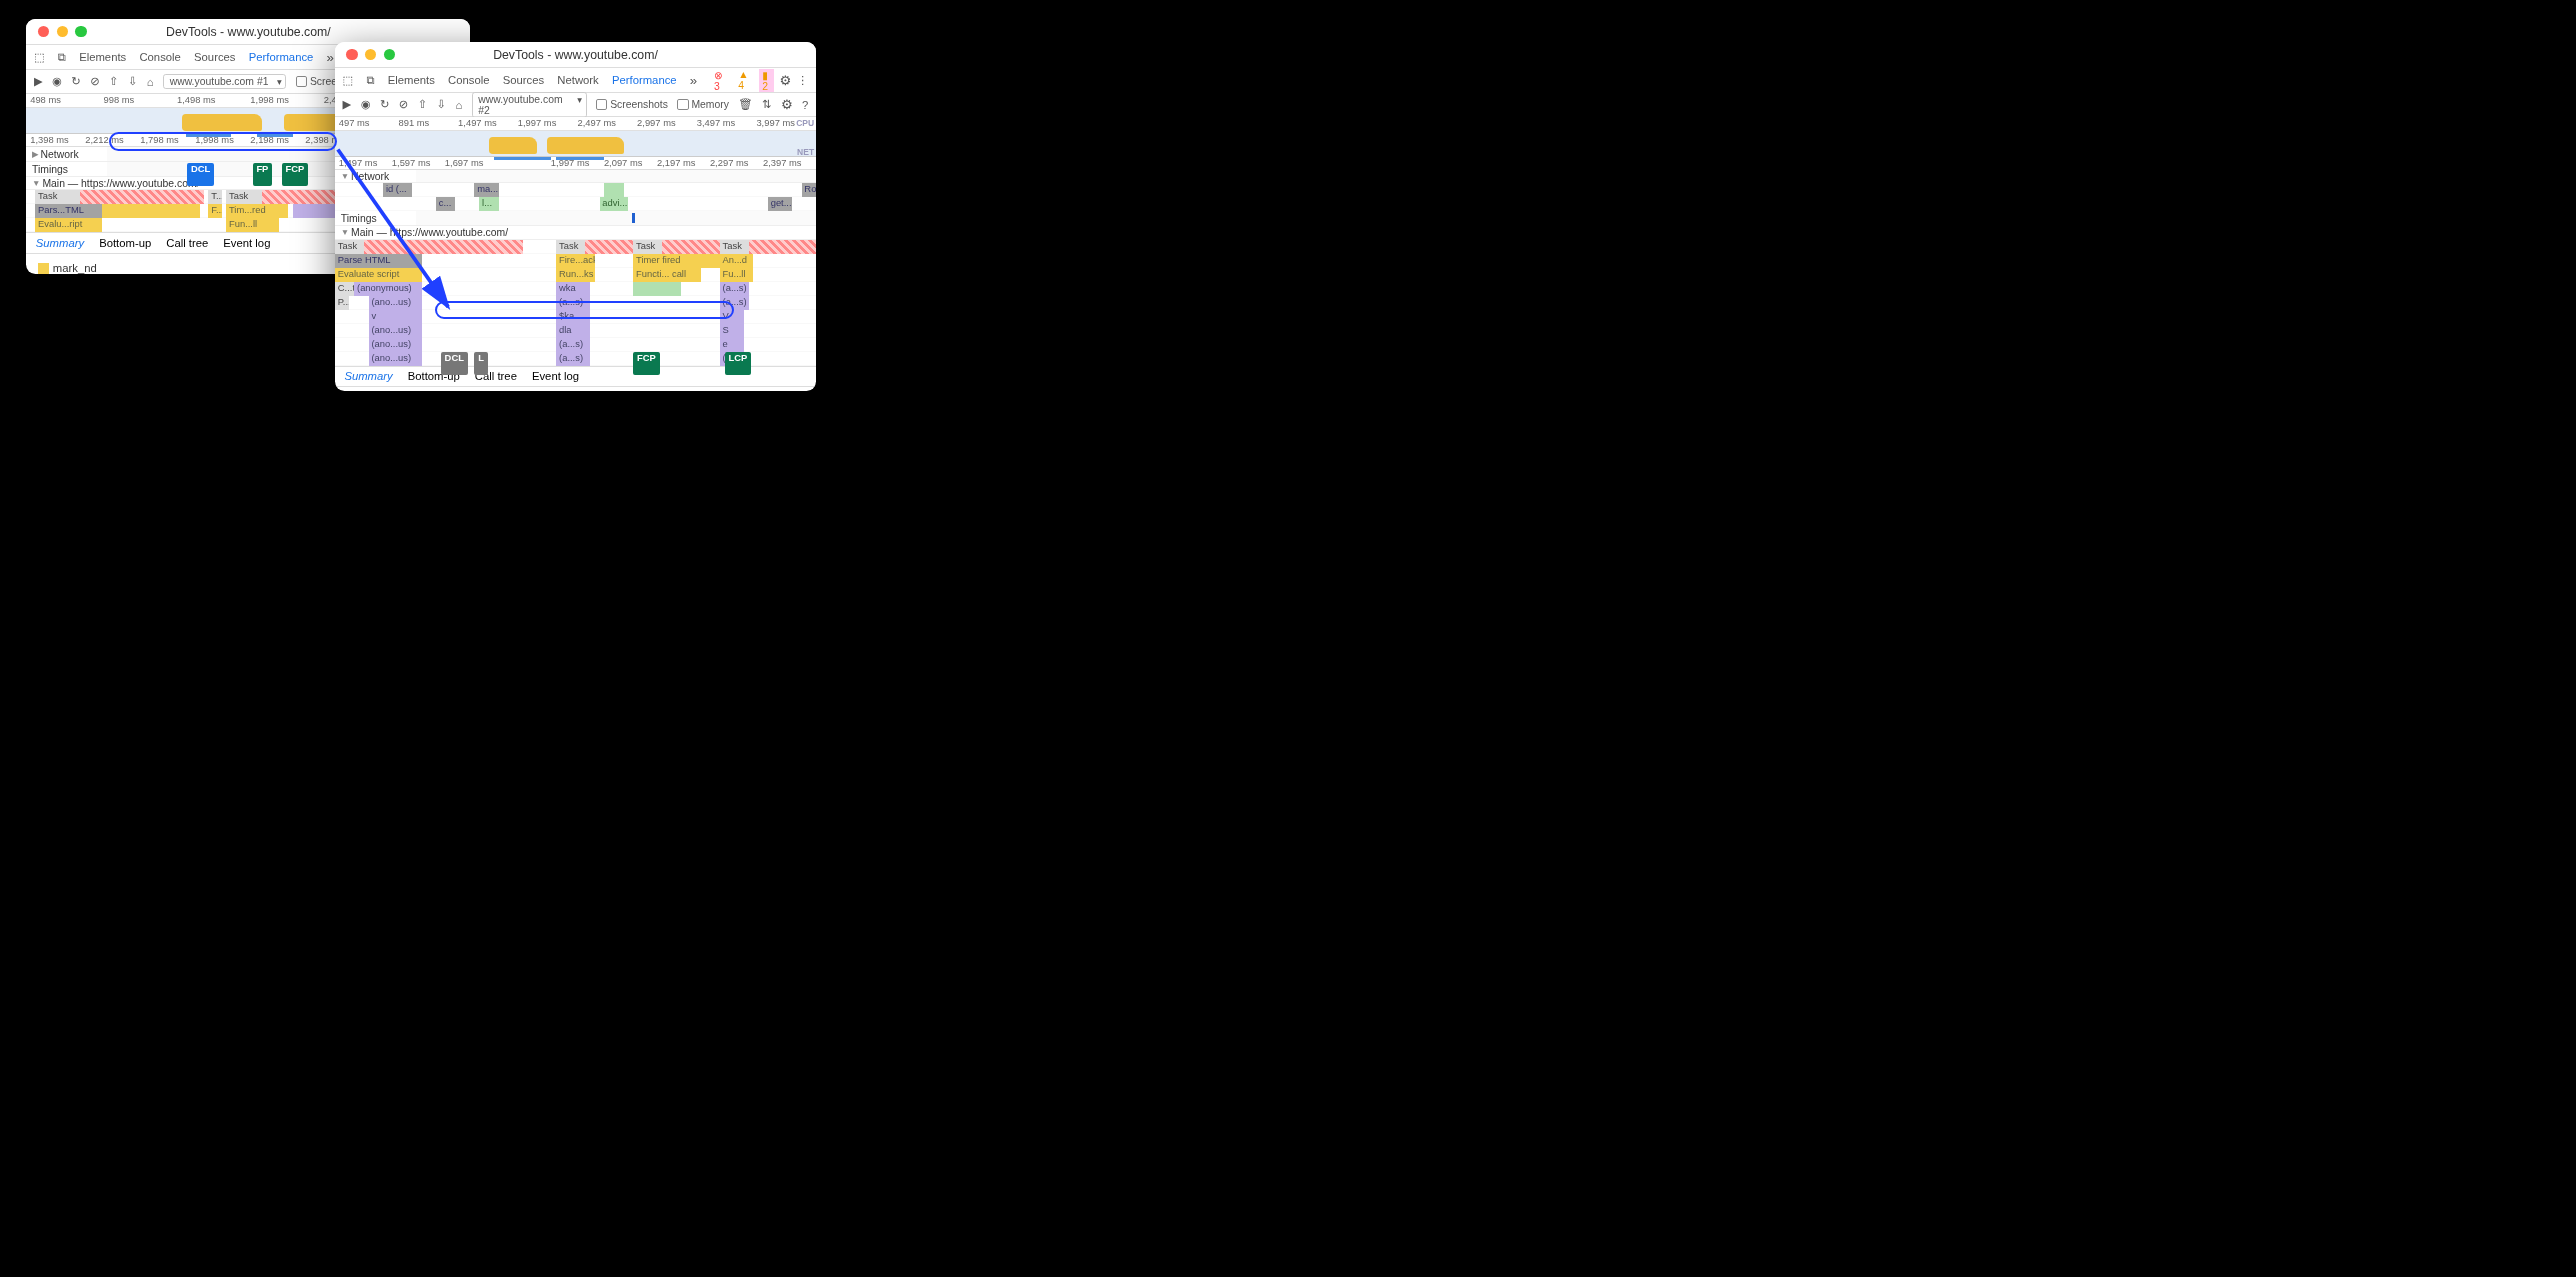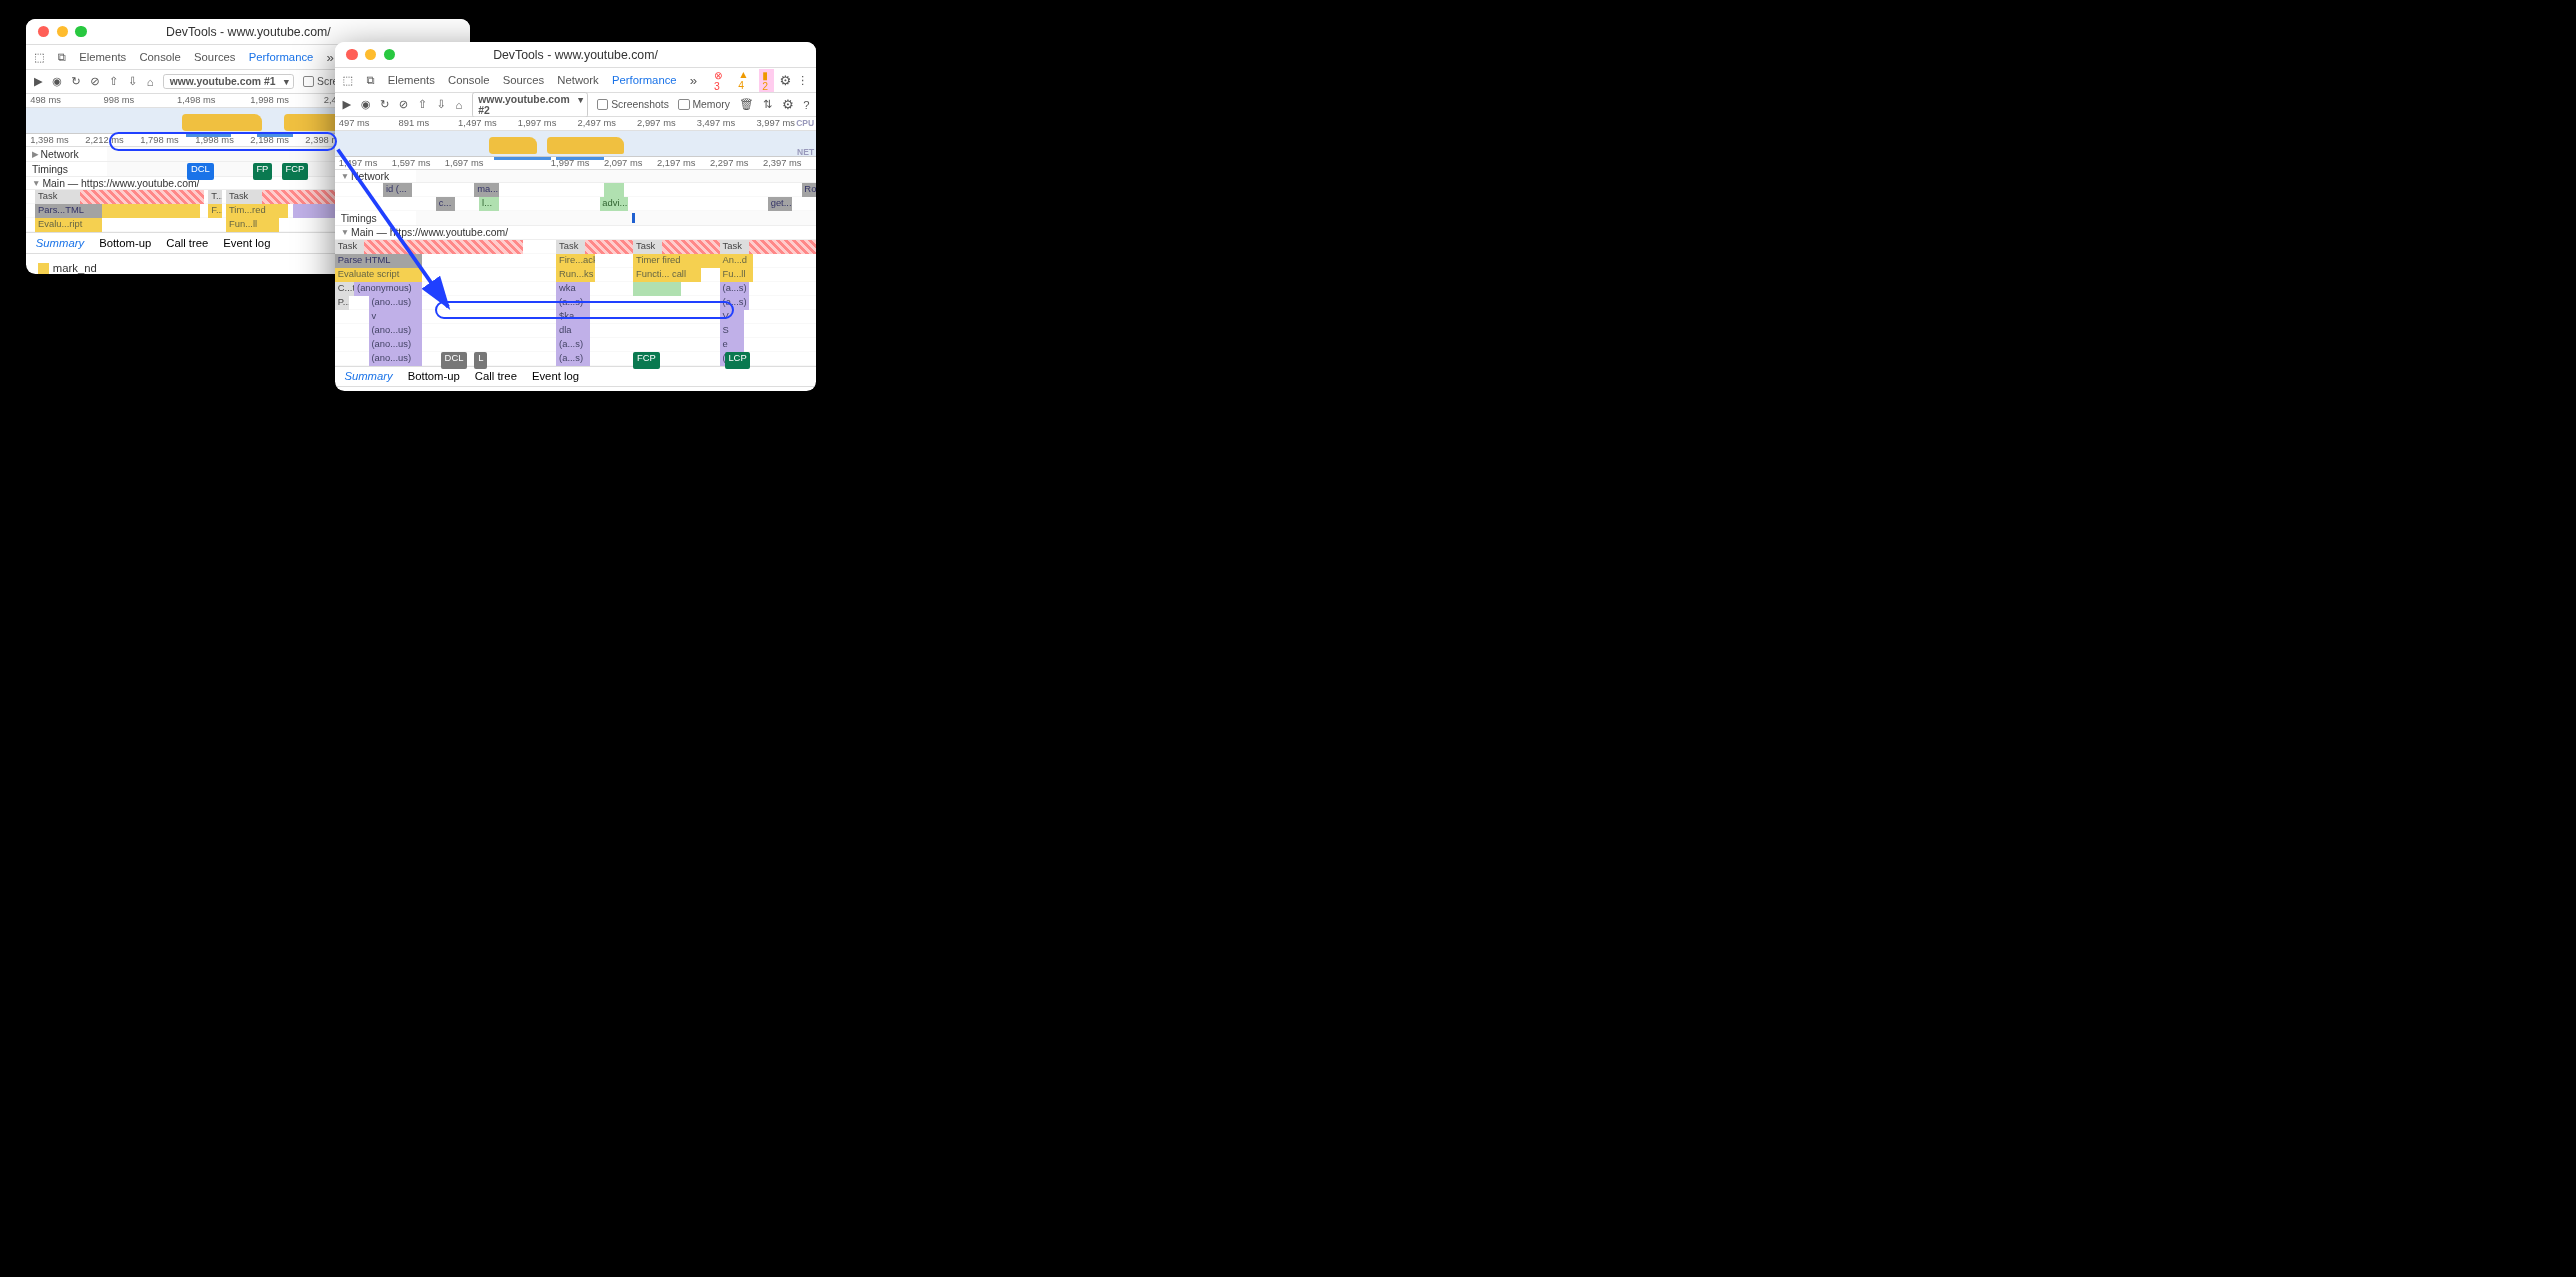--- a/index.html
+++ b/index.html
@@ -15,21 +15,21 @@
 .red { background: #ff5f57; } .yellow { background: #febc2e; } .green { background: #28c840; }
 .title { position: absolute; left: 50%; transform: translateX(-50%); font-size: 12.3px; color: #333; font-weight: 500; }
 
 .tabbar { display: flex; align-items: center; height: 24.5px; padding: 0 7.6px; border-bottom: 0.9px solid #ddd; gap: 13.2px; font-size: 11.3px; color: #555; }
 .tabbar .active { color: #1a73e8; }
 .tabbar-right { margin-left: auto; display: flex; align-items: center; gap: 5.7px; }
 .badge { font-size: 10.4px; padding: 0 3.8px; }
 .err { color: #f44; } .warn { color: #e90; } .issue { color: #e90; background: #fce; padding: 0 2.8px; }
 
 .toolbar { display: flex; align-items: center; height: 24.5px; padding: 0 7.6px; border-bottom: 0.9px solid #ddd; gap: 9.4px; font-size: 11.3px; color: #555; }
-.dropdown { border: 0.9px solid #ccc; padding: 0.9px 17px 0.9px 5.7px; border-radius: 2.8px; position: relative; font-size: 10.4px; font-weight: bold; }
+.dropdown { border: 0.9px solid #ccc; padding: 0.9px 17px 0.9px 5.7px; border-radius: 2.8px; position: relative; font-size: 10.4px; }
 .dropdown::after { content: "▾"; position: absolute; right: 3.8px; top: 0.9px; font-size: 9.4px; }
 .chk { display: flex; align-items: center; gap: 2.8px; font-size: 10.4px; }
 .chkbox { width: 11.3px; height: 11.3px; border: 0.9px solid #888; border-radius: 1.9px; }
 .gear { font-size: 13.2px; color: #555; }
 .more-chevron { font-size: 13.2px; color: #555; }
 
 .ruler { display: flex; background: #fff; height: 13.2px; font-size: 9.4px; color: #666; border-bottom: 0.9px solid #e0e0e0; padding-left: 3.8px; position: relative; }
 .ruler span { flex: 1; text-align: left; }
 .cpu-label { position: absolute; right: 1.9px; top: 0.9px; font-size: 8.5px; font-weight: bold; color: #99b; }
 
@@ -39,21 +39,21 @@
 
 .timeline-ruler { display: flex; height: 13.2px; font-size: 9.4px; color: #666; border-bottom: 0.9px solid #ddd; padding-left: 3.8px; }
 .timeline-ruler span { flex: 1; }
 
 .track-row { display: flex; height: 15px; border-bottom: 0.9px solid #eee; font-size: 10.4px; }
 .track-label { width: 81px; padding-left: 5.7px; color: #333; display: flex; align-items: center; gap: 1.9px; }
 .track-content { flex: 1; position: relative; background: #fafafa; }
 
 .disc { font-size: 8.5px; color: #888; }
 
-.marker { position: absolute; top: 0.9px; height: 17px; padding: 0 3.8px; font-size: 9.4px; color: #fff; border-radius: 1.9px; font-weight: normal; }
+.marker { position: absolute; top: 0.9px; height: 23px; padding: 0 3.8px; font-size: 9.4px; color: #fff; border-radius: 1.9px; font-weight: bold; }
 .m-dcl { background: #1a73e8; } 
 .m-fp { background: #0a7950; } 
 .m-fcp { background: #0a7950; } 
 .m-lcp { background: #0a7950; } 
 .m-l { background: #b33; }
 .m-grey { background: #777; color: #fff; }
 
 .task-bar { position: absolute; height: 14px; font-size: 9.4px; padding: 0 2.8px; overflow: hidden; white-space: nowrap; top: 0; }
 .task-grey { background: #ddd; color: #444; } 
 .task-red { background: repeating-linear-gradient(45deg, #f88, #f88 2.8px, #fcc 2.8px, #fcc 5.7px); color: #800; }

